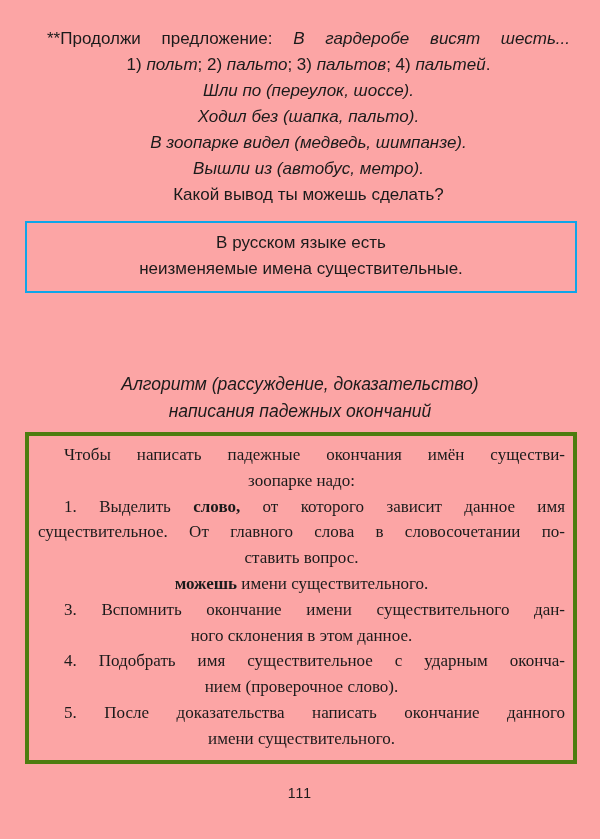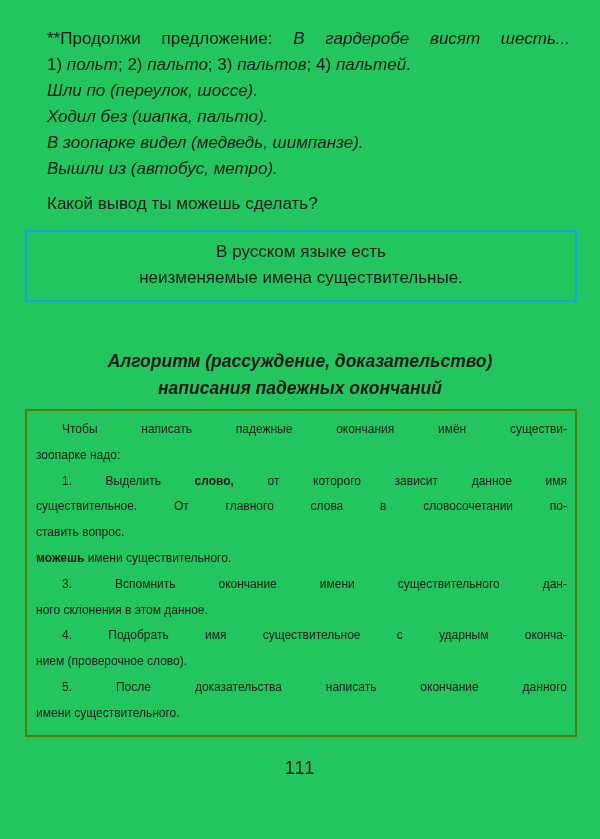--- a/index.html
+++ b/index.html
@@ -1,46 +1,46 @@
 <!DOCTYPE html>
 <html><head>
 <meta charset="utf-8">
 <style>
   html, body { margin:0; padding:0; background:#ffffff; }
   .page {
     position:relative; width:600px; height:839px;
-    background:#22c55e; color:#1b1b1b;
+    background:#fca5a5; color:#1b1b1b;
     font-family:"Liberation Sans", sans-serif;
     overflow:hidden;
   }
-  p { margin:0; }
+  p { margin:0;text-align:center; }
   .top-section { margin:26px 30px 0 47px; font-size:17px; line-height:26px; }
   .just { text-align:justify; text-align-last:justify; }
-  .question-line { margin-top:9px; }
+  .question-line { margin-top:0; }
   .conclusion-box {
     margin:13px 23px 0 25px;
     border:2px solid #0ea5e9;
     padding:7px 10px 9px;
     text-align:center;
     font-size:17px; line-height:26px;
   }
   .algo-heading {
-    margin:46px 30px 0;
+    margin:78px 30px 0;
     text-align:center;
-    font-weight:bold; font-style:italic;
+    font-weight:normal; font-style:italic;
     font-size:17.5px; line-height:27px;
   }
   .algorithm-box {
     margin:7px 23px 0 25px;
-    border:2px solid #4d7c0f;
+    border:4px solid #4d7c0f;
     padding:6px 8px 8px 9px;
-    font-size:12px; line-height:25.8px;
+    font-size:17px; line-height:25.8px;font-family:Liberation Serif, serif;
   }
   .algorithm-box .indent { text-indent:26px; }
-  .page-number { margin-top:21px; text-align:center; font-size:18px; letter-spacing:1px; }
+  .page-number { margin-top:21px; text-align:center; font-size:14px; letter-spacing:1px; }
   i { font-style:italic; }
   b { font-weight:bold; }
 </style>
 </head>
 <body>
 
 <div class="page">
 
   <div class="top-section">
     <p class="just"><span>**Продолжи предложение: </span><i>В гардеробе висят шесть...</i></p>

